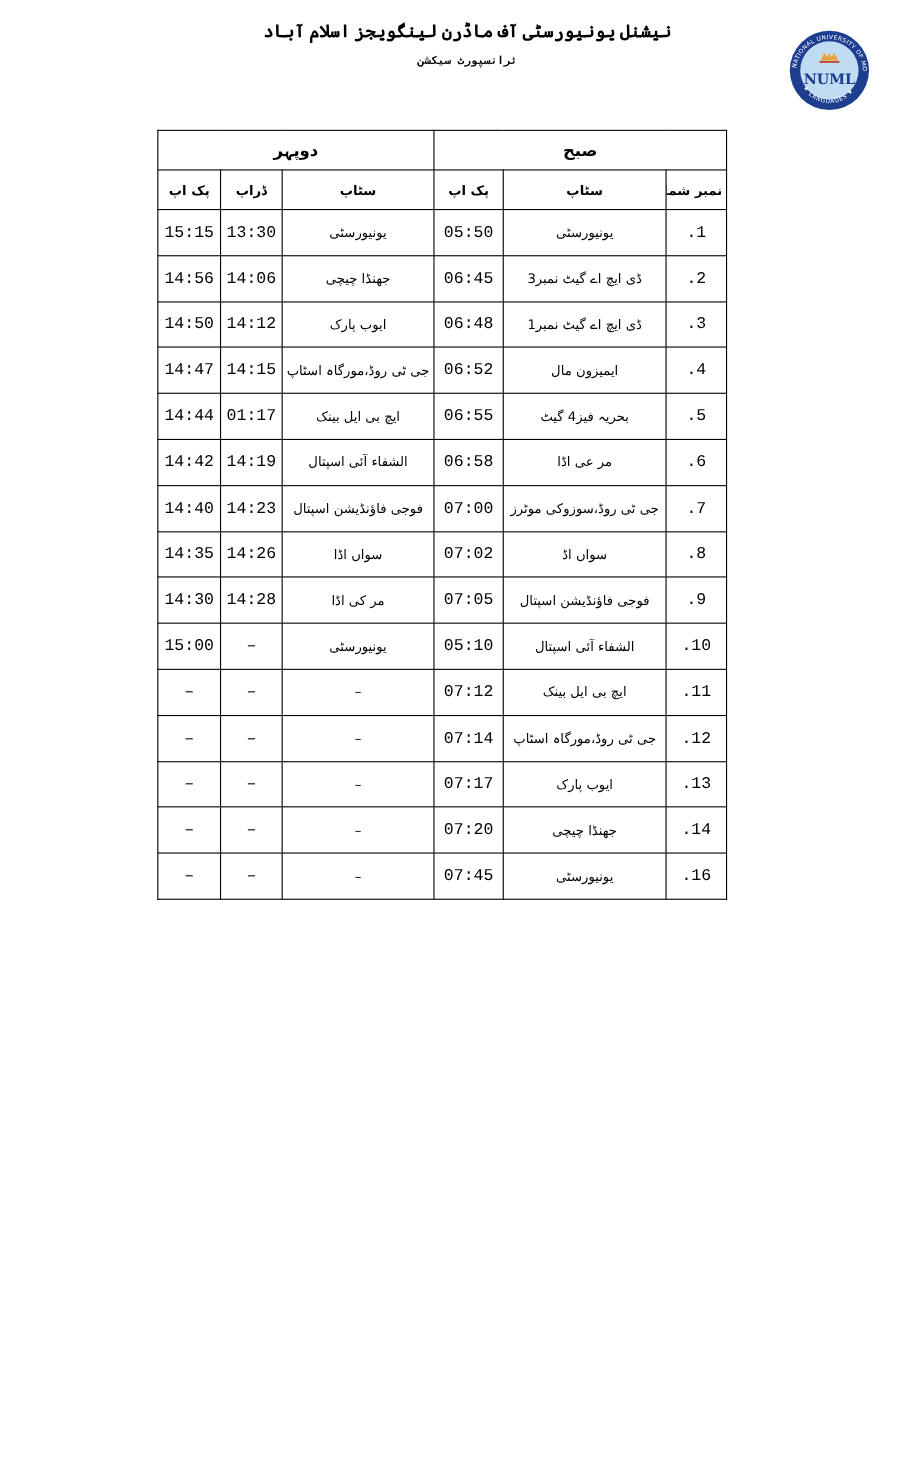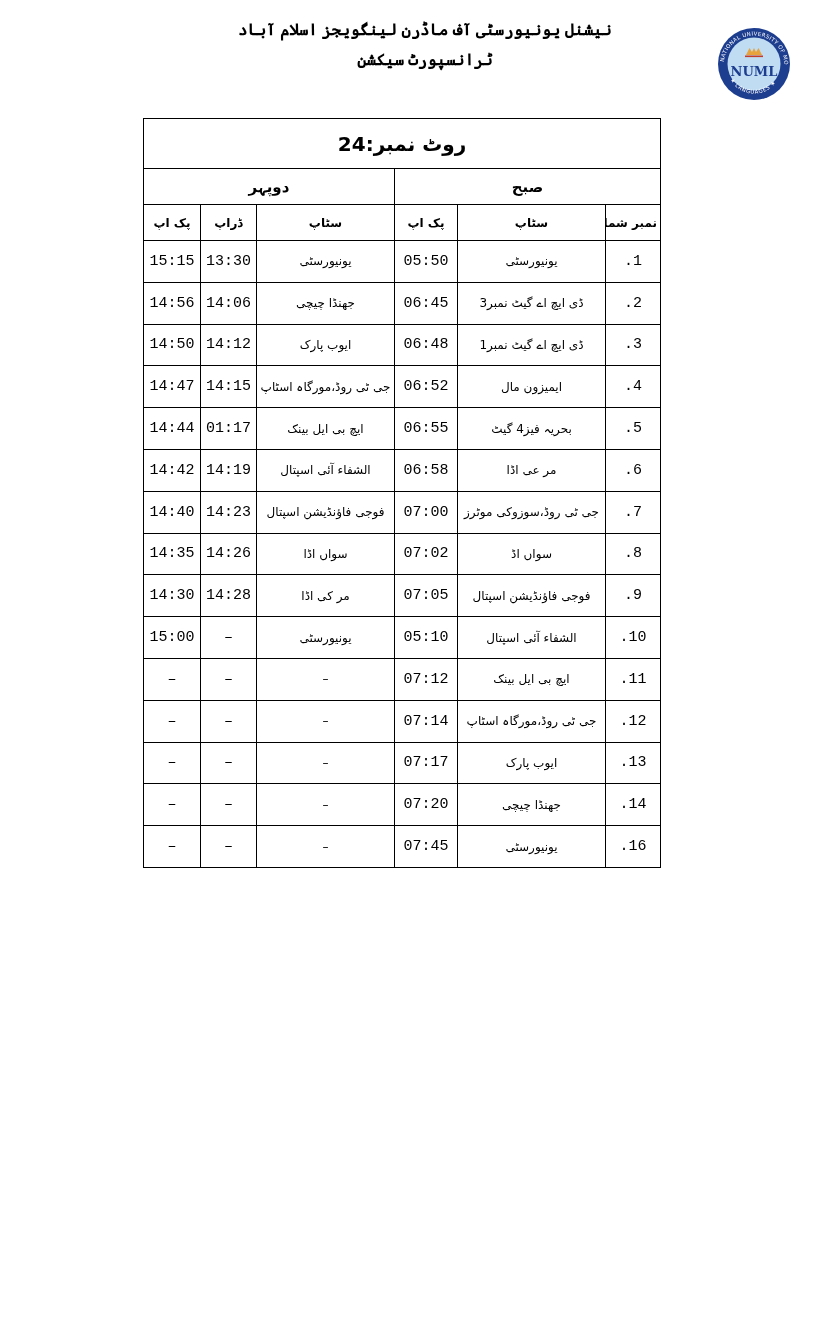--- a/index.html
+++ b/index.html
@@ -5,26 +5,26 @@
   html,body{margin:0;padding:0;}
   body{
     width:816px;height:1344px;background:#ffffff;position:relative;
     font-family:"Liberation Serif",serif;color:#000;
   }
   .org-block{
     position:absolute;top:18px;left:120px;width:610px;
     text-align:center;direction:rtl;
   }
   .org-line1{
-    font-family:Liberation Sans, sans-serif;
+    font-family:Liberation Serif, serif;
     font-size:16px;font-weight:bold;line-height:1.5;
   }
   .org-line2{
-    font-family:Liberation Sans, sans-serif;
-    font-size:16px;font-weight:bold;margin-top:8px;
+    font-family:Liberation Mono, monospace;
+    font-size:10px;font-weight:bold;margin-top:8px;
   }
   .logo-wrap{position:absolute;top:26px;left:716px;width:76px;height:76px;}
   .table-wrap{position:absolute;top:118px;left:143px;}
   table.route{
     border-collapse:collapse;direction:rtl;table-layout:fixed;
     width:517px;background:#fff;
   }
   table.route td, table.route th{
     border:1px solid #000;padding:0 3px;overflow:hidden;vertical-align:middle;
   }
@@ -88,23 +88,20 @@
   <table class="route">
     <colgroup>
       <col style="width:55px">
       <col style="width:148px">
       <col style="width:63px">
       <col style="width:138px">
       <col style="width:56px">
       <col style="width:57px">
     </colgroup>
     <thead>
-      <tr class="r-title">
-        <th colspan="6">روٹ نمبر:24</th>
-      </tr>
       <tr class="r-sec">
         <th colspan="3">صبح</th>
         <th colspan="3">دوپہر</th>
       </tr>
       <tr class="r-head">
         <th>نمبر شمار</th>
         <th>سٹاپ</th>
         <th>پک اپ</th>
         <th>سٹاپ</th>
         <th>ڈراپ</th>

